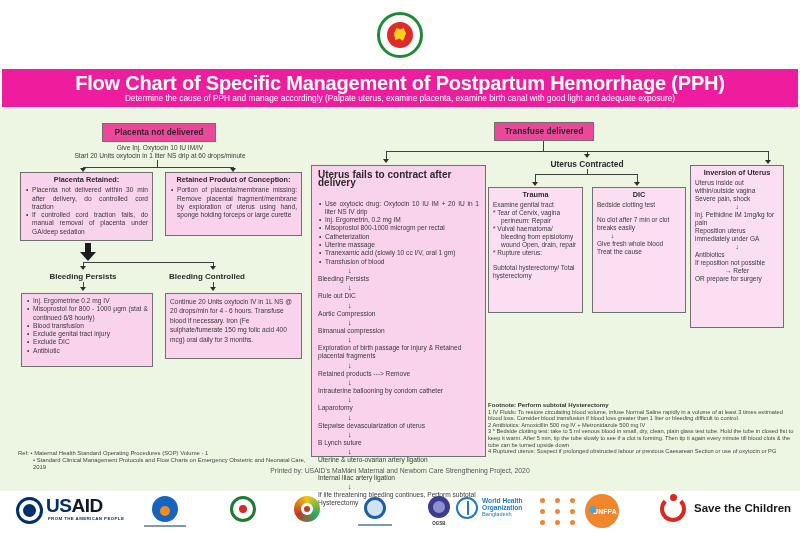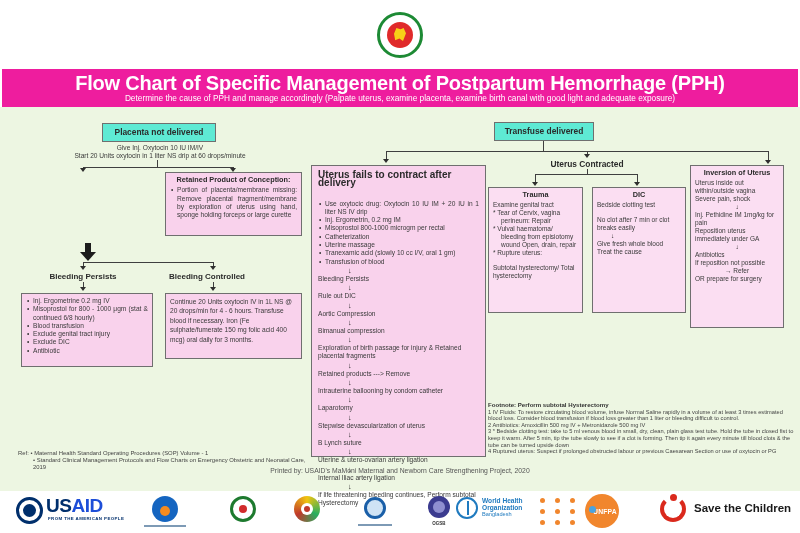--- a/index.html
+++ b/index.html
@@ -14,21 +14,21 @@
   .greenband{position:absolute;left:0;top:107px;width:800px;height:384px;background:#edf6e2;}
   
   .emblem{position:absolute;left:377px;top:12px;width:46px;height:46px;border-radius:50%;
           border:3px solid #1d8a34;background:#fff;box-sizing:border-box;}
   .emblem .inner{position:absolute;left:7px;top:7px;width:26px;height:26px;border-radius:50%;background:#e02a2a;}
   .emblem .map{position:absolute;left:14px;top:13px;width:12px;height:13px;background:#f7d117;
                clip-path:polygon(20% 0,55% 10%,80% 0,100% 40%,75% 100%,45% 80%,10% 95%,0 45%);}
   
   .fbox{position:absolute;background:#f9d2ec;border:1px solid #6f6f6f;box-sizing:border-box;
         font-size:6.6px;line-height:8.3px;color:#3a3a3a;padding:3px 4px;}
-  .hdrbox{background:#5eead4;font-weight:bold;text-align:center;font-size:8.4px;color:#2b2b2b;
+  .hdrbox{background:#ec4899;font-weight:bold;text-align:center;font-size:8.4px;color:#2b2b2b;
           display:flex;align-items:center;justify-content:center;padding:0 6px;}
   .lightbox{background:#fbdef2;}
   .boxtitle{font-weight:bold;text-align:center;font-size:7.3px;color:#2b2b2b;margin-bottom:2px;}
   .bl{position:relative;padding-left:7px;text-align:justify;}
   .bl::before{content:"\2022";position:absolute;left:1px;}
   .star{padding-left:8px;text-indent:-8px;}
   .gap{height:7px;}
   .centerline{text-align:center;}
   
   .hline{position:absolute;height:1px;background:#3f3f3f;}
@@ -45,21 +45,21 @@
                 margin:1px 0 1px 30px;color:#222;}
   .arrowline{font-weight:700;color:#222;}
   
   .reftext{position:absolute;font-size:5.9px;line-height:7px;color:#444;}
   .footnote{position:absolute;font-size:5.7px;line-height:6.6px;color:#444;}
   .fn-title{font-weight:bold;font-size:6.1px;color:#333;}
   .printedby{position:absolute;left:150px;top:467px;width:500px;text-align:center;font-size:6.8px;color:#555;}
   
   .logo-circle{position:absolute;border-radius:50%;box-sizing:border-box;}
   .usaid-word{position:absolute;left:46px;top:495px;font-size:19px;font-weight:bold;letter-spacing:-0.5px;}
-  .usaid-us{color:#002f6c;} .usaid-aid{color:#1d4ed8;margin-top:12px;}
+  .usaid-us{color:#002f6c;} .usaid-aid{color:#0f172a;margin-top:12px;}
   .usaid-tag{position:absolute;left:48px;top:516px;font-size:4.4px;font-weight:bold;color:#002f6c;letter-spacing:0.4px;}
   .minibar{position:absolute;height:2px;background:#7d9ab5;}
   .ogsb-label{position:absolute;font-size:4.5px;color:#333;text-align:center;font-weight:bold;}
   .who-text{position:absolute;font-size:6.6px;line-height:7px;font-weight:bold;color:#1f7abf;}
   .who-bd{font-weight:normal;font-size:5.6px;}
   .unfpa-dot{position:absolute;width:5px;height:5px;border-radius:50%;background:#f1862d;}
   .unfpa-circle{position:absolute;left:585px;top:494px;width:34px;height:34px;border-radius:50%;
                 background:#f1862d;display:flex;align-items:center;justify-content:center;}
   .unfpa-text{color:#fff;font-size:6.8px;font-weight:bold;letter-spacing:0.2px;}
   .unfpa-un{position:absolute;left:589px;top:506px;width:7px;height:7px;border-radius:50%;background:#4aa3df;}
@@ -89,20 +89,25 @@
   <div class="abs" style="left:40px;top:144px;width:240px;text-align:center;font-size:6.6px;line-height:8px;">
     <div>Give Inj. Oxytocin 10 IU IM/IV</div>
     <div>Start 20 Units oxytocin in 1 liter NS drip at 60 drops/minute</div>
   </div>
 
   <div class="vline" style="left:157px;top:160px;height:7px;"></div>
   <div class="hline" style="left:83px;top:167px;width:151px;"></div>
   <div class="ahead" style="left:79.5px;top:168px;"></div>
   <div class="ahead" style="left:229.5px;top:168px;"></div>
 
+  <div class="fbox" style="left:20px;top:172px;width:133px;height:69px;">
+    <div class="boxtitle">Placenta Retained:</div>
+    <div class="bl">Placenta not delivered within 30 min after delivery, do controlled cord traction</div>
+    <div class="bl">If controlled cord traction fails, do manual removal of placenta under GA/deep sedation</div>
+  </div>
 
   <div class="fbox" style="left:165px;top:172px;width:137px;height:64px;">
     <div class="boxtitle">Retained Product of Conception:</div>
     <div class="bl">Portion of placenta/membrane missing: Remove placental fragment/membrane by exploration of uterus using hand, sponge holding forceps or large curette</div>
   </div>
 
   <div class="bigstem" style="left:85px;top:243px;width:6px;height:10px;"></div>
   <div class="bighead" style="left:80px;top:252px;"></div>
   <div class="hline" style="left:83px;top:262px;width:131px;"></div>
   <div class="vline" style="left:83px;top:262px;height:5px;"></div>

